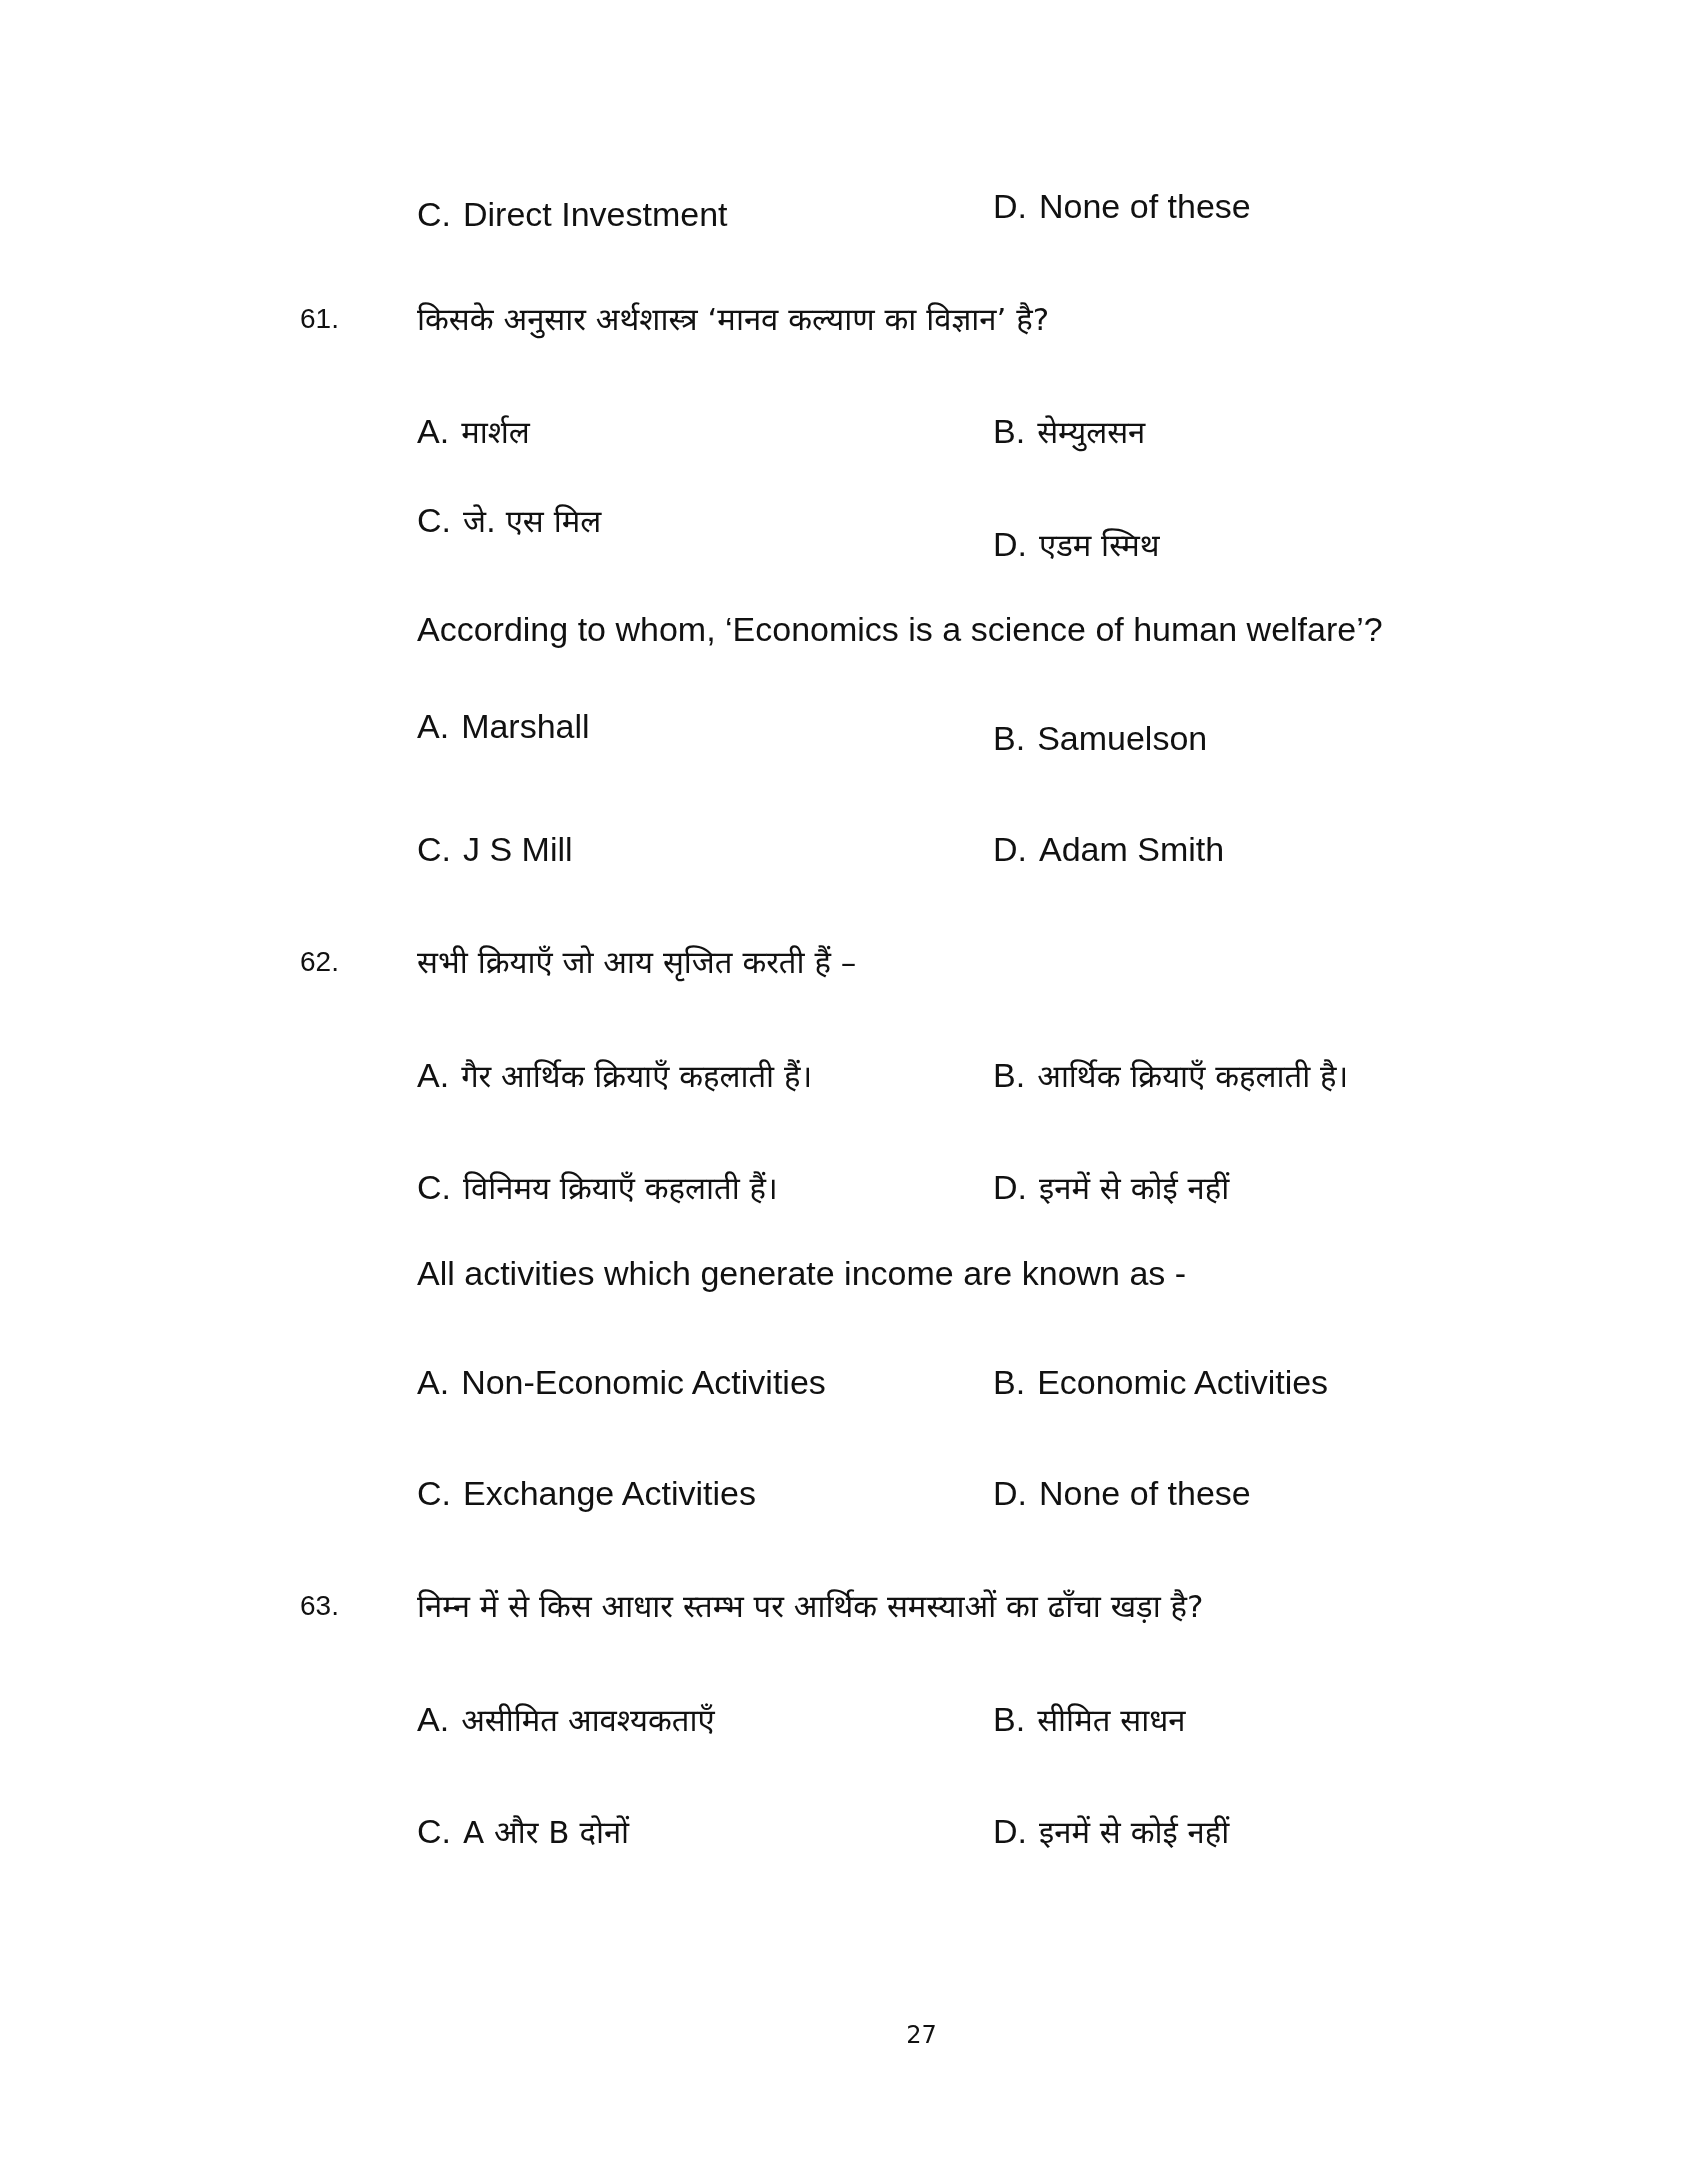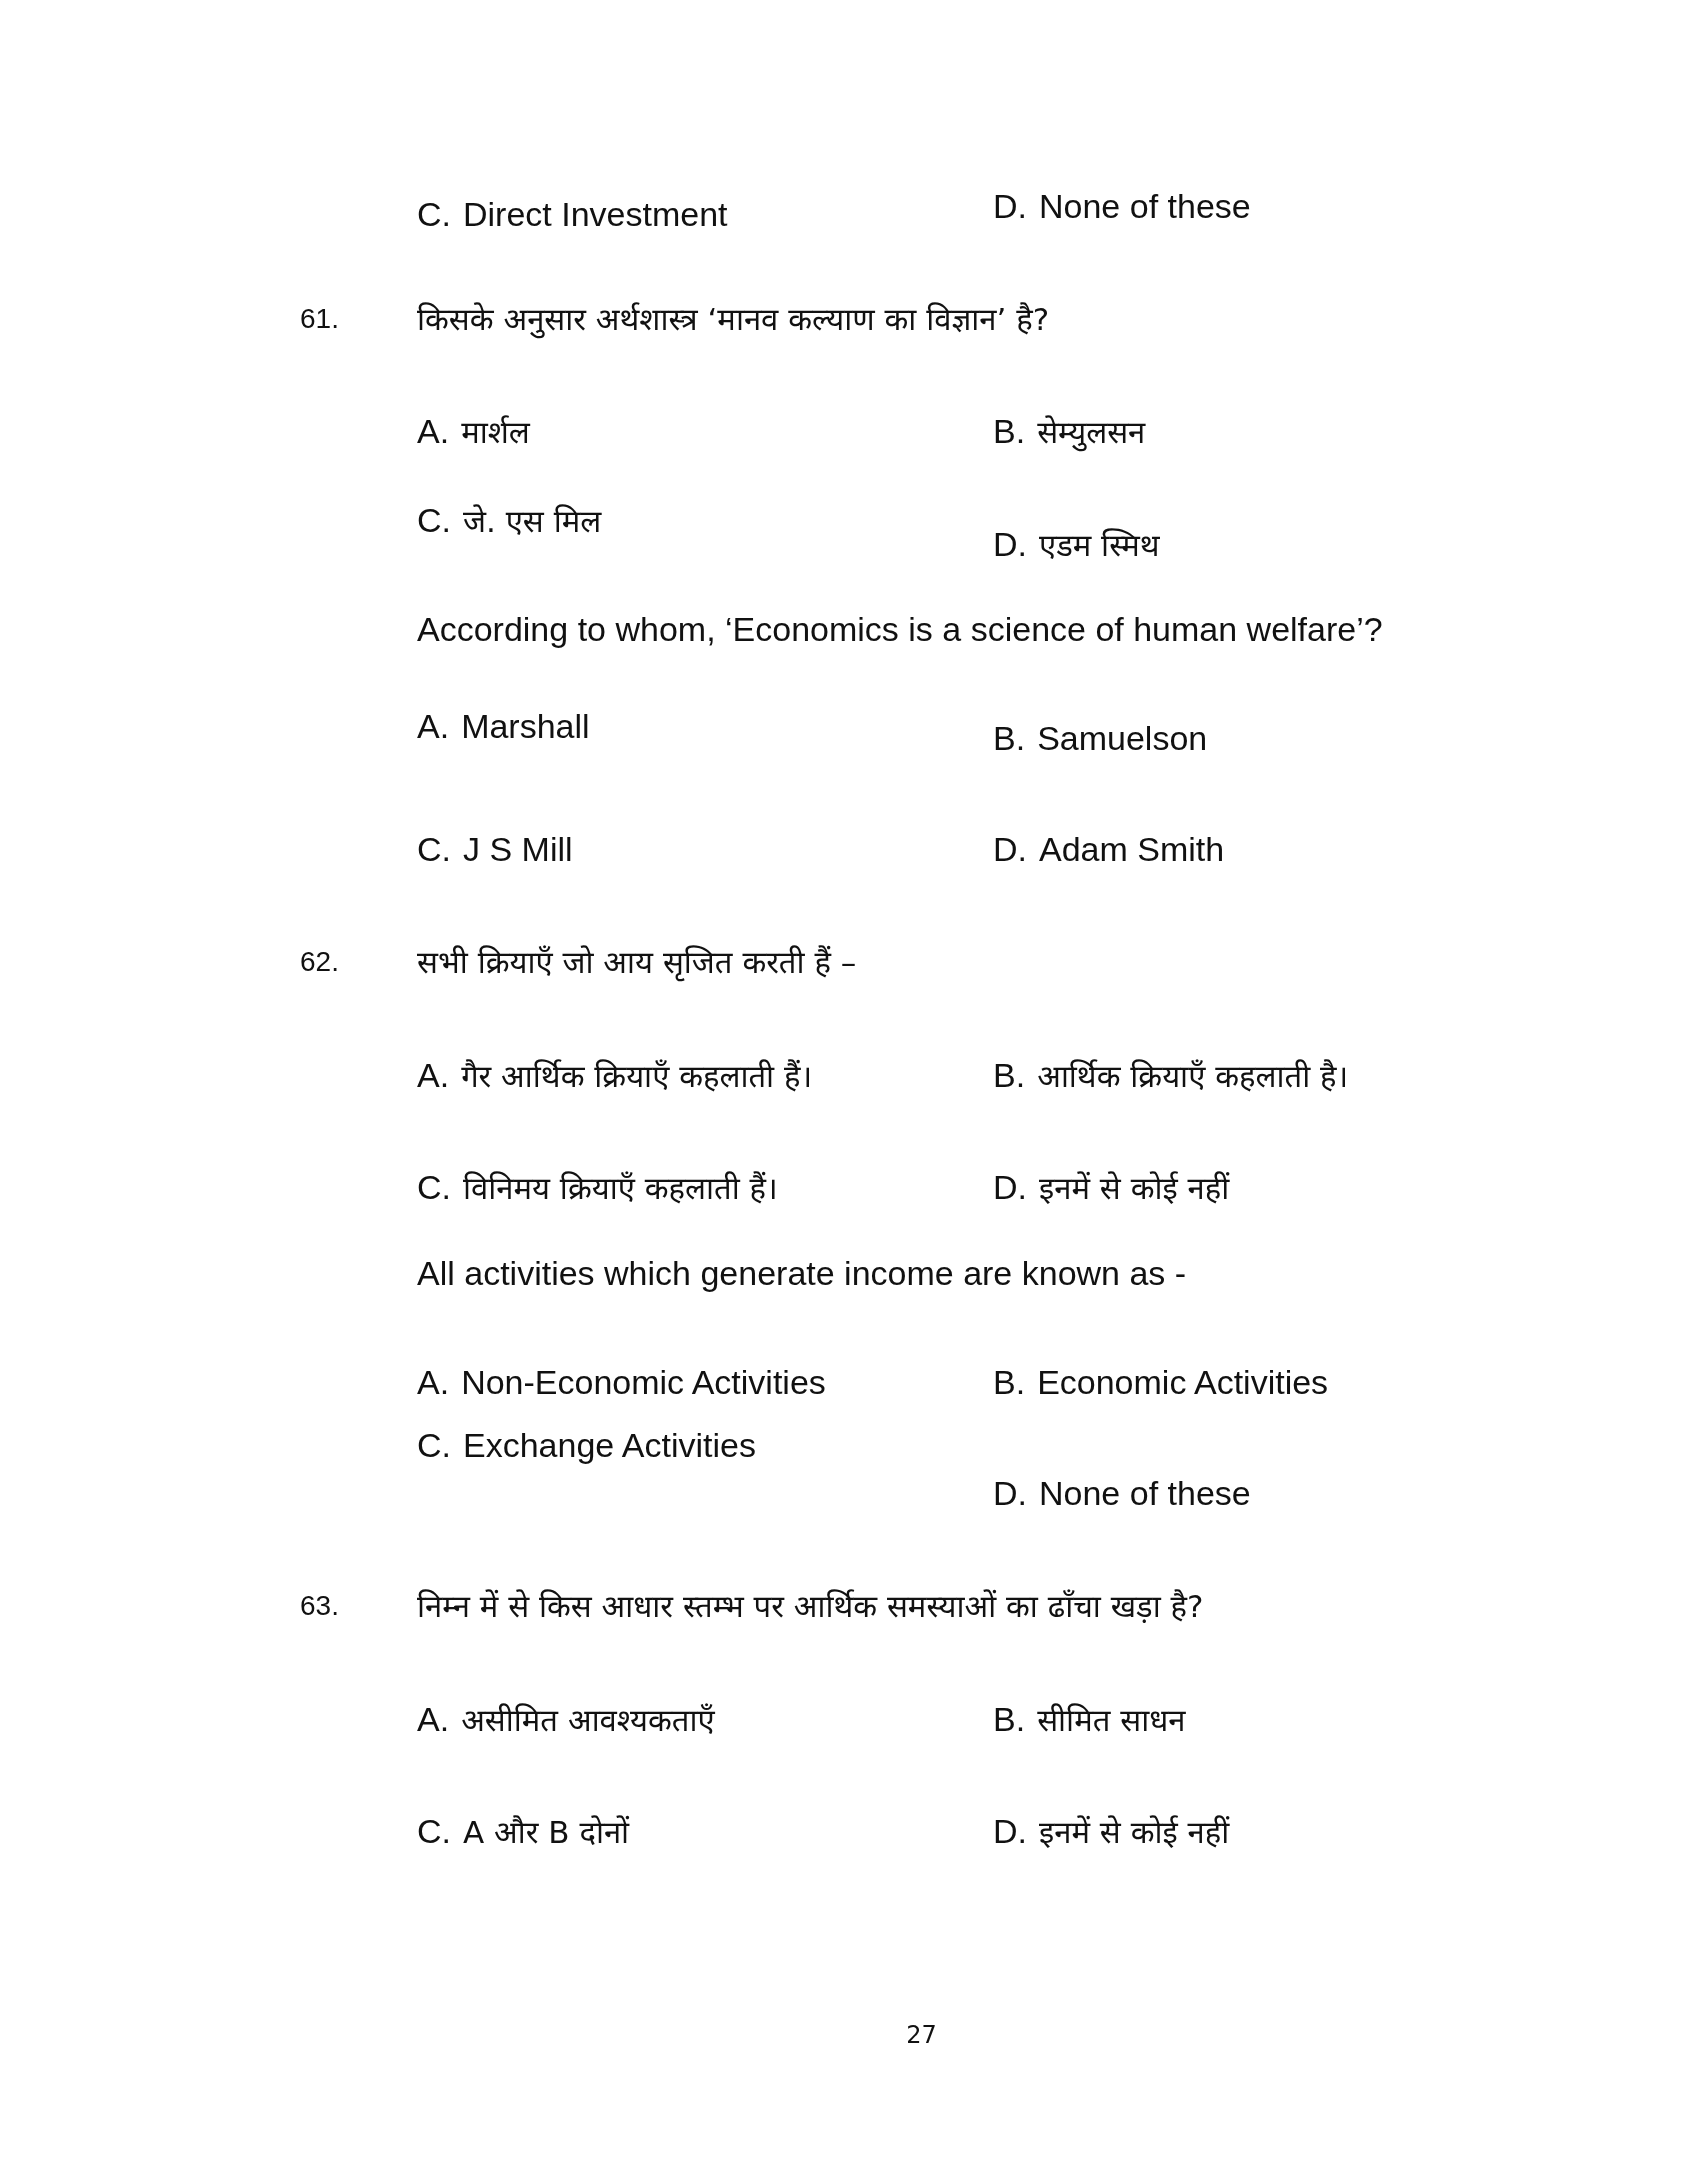--- a/index.html
+++ b/index.html
@@ -72,21 +72,21 @@
 </div>
 
 <div class="line colA" style="top:1273px;">All activities which generate income are known as -</div>
 
 <div class="line colA" style="top:1382px;">
   <span class="opt-label">A.</span><span>Non-Economic Activities</span>
 </div>
 <div class="line colB" style="top:1382px;text-align:right;">
   <span class="opt-label">B.</span><span>Economic Activities</span>
 </div>
-<div class="line colA" style="top:1445px;text-align:center;">
+<div class="line colA" style="top:1493px;text-align:center;">
   <span class="opt-label">C.</span><span>Exchange Activities</span>
 </div>
 <div class="line colB" style="top:1493px;">
   <span class="opt-label">D.</span><span>None of these</span>
 </div>
 
 <div class="qnum" style="top:1606px;">63.</div>
 <div class="line colA hi" style="top:1606px;">निम्न में से किस आधार स्तम्भ पर आर्थिक समस्याओं का ढाँचा खड़ा है?</div>
 
 <div class="line colA hi" style="top:1719px;">

